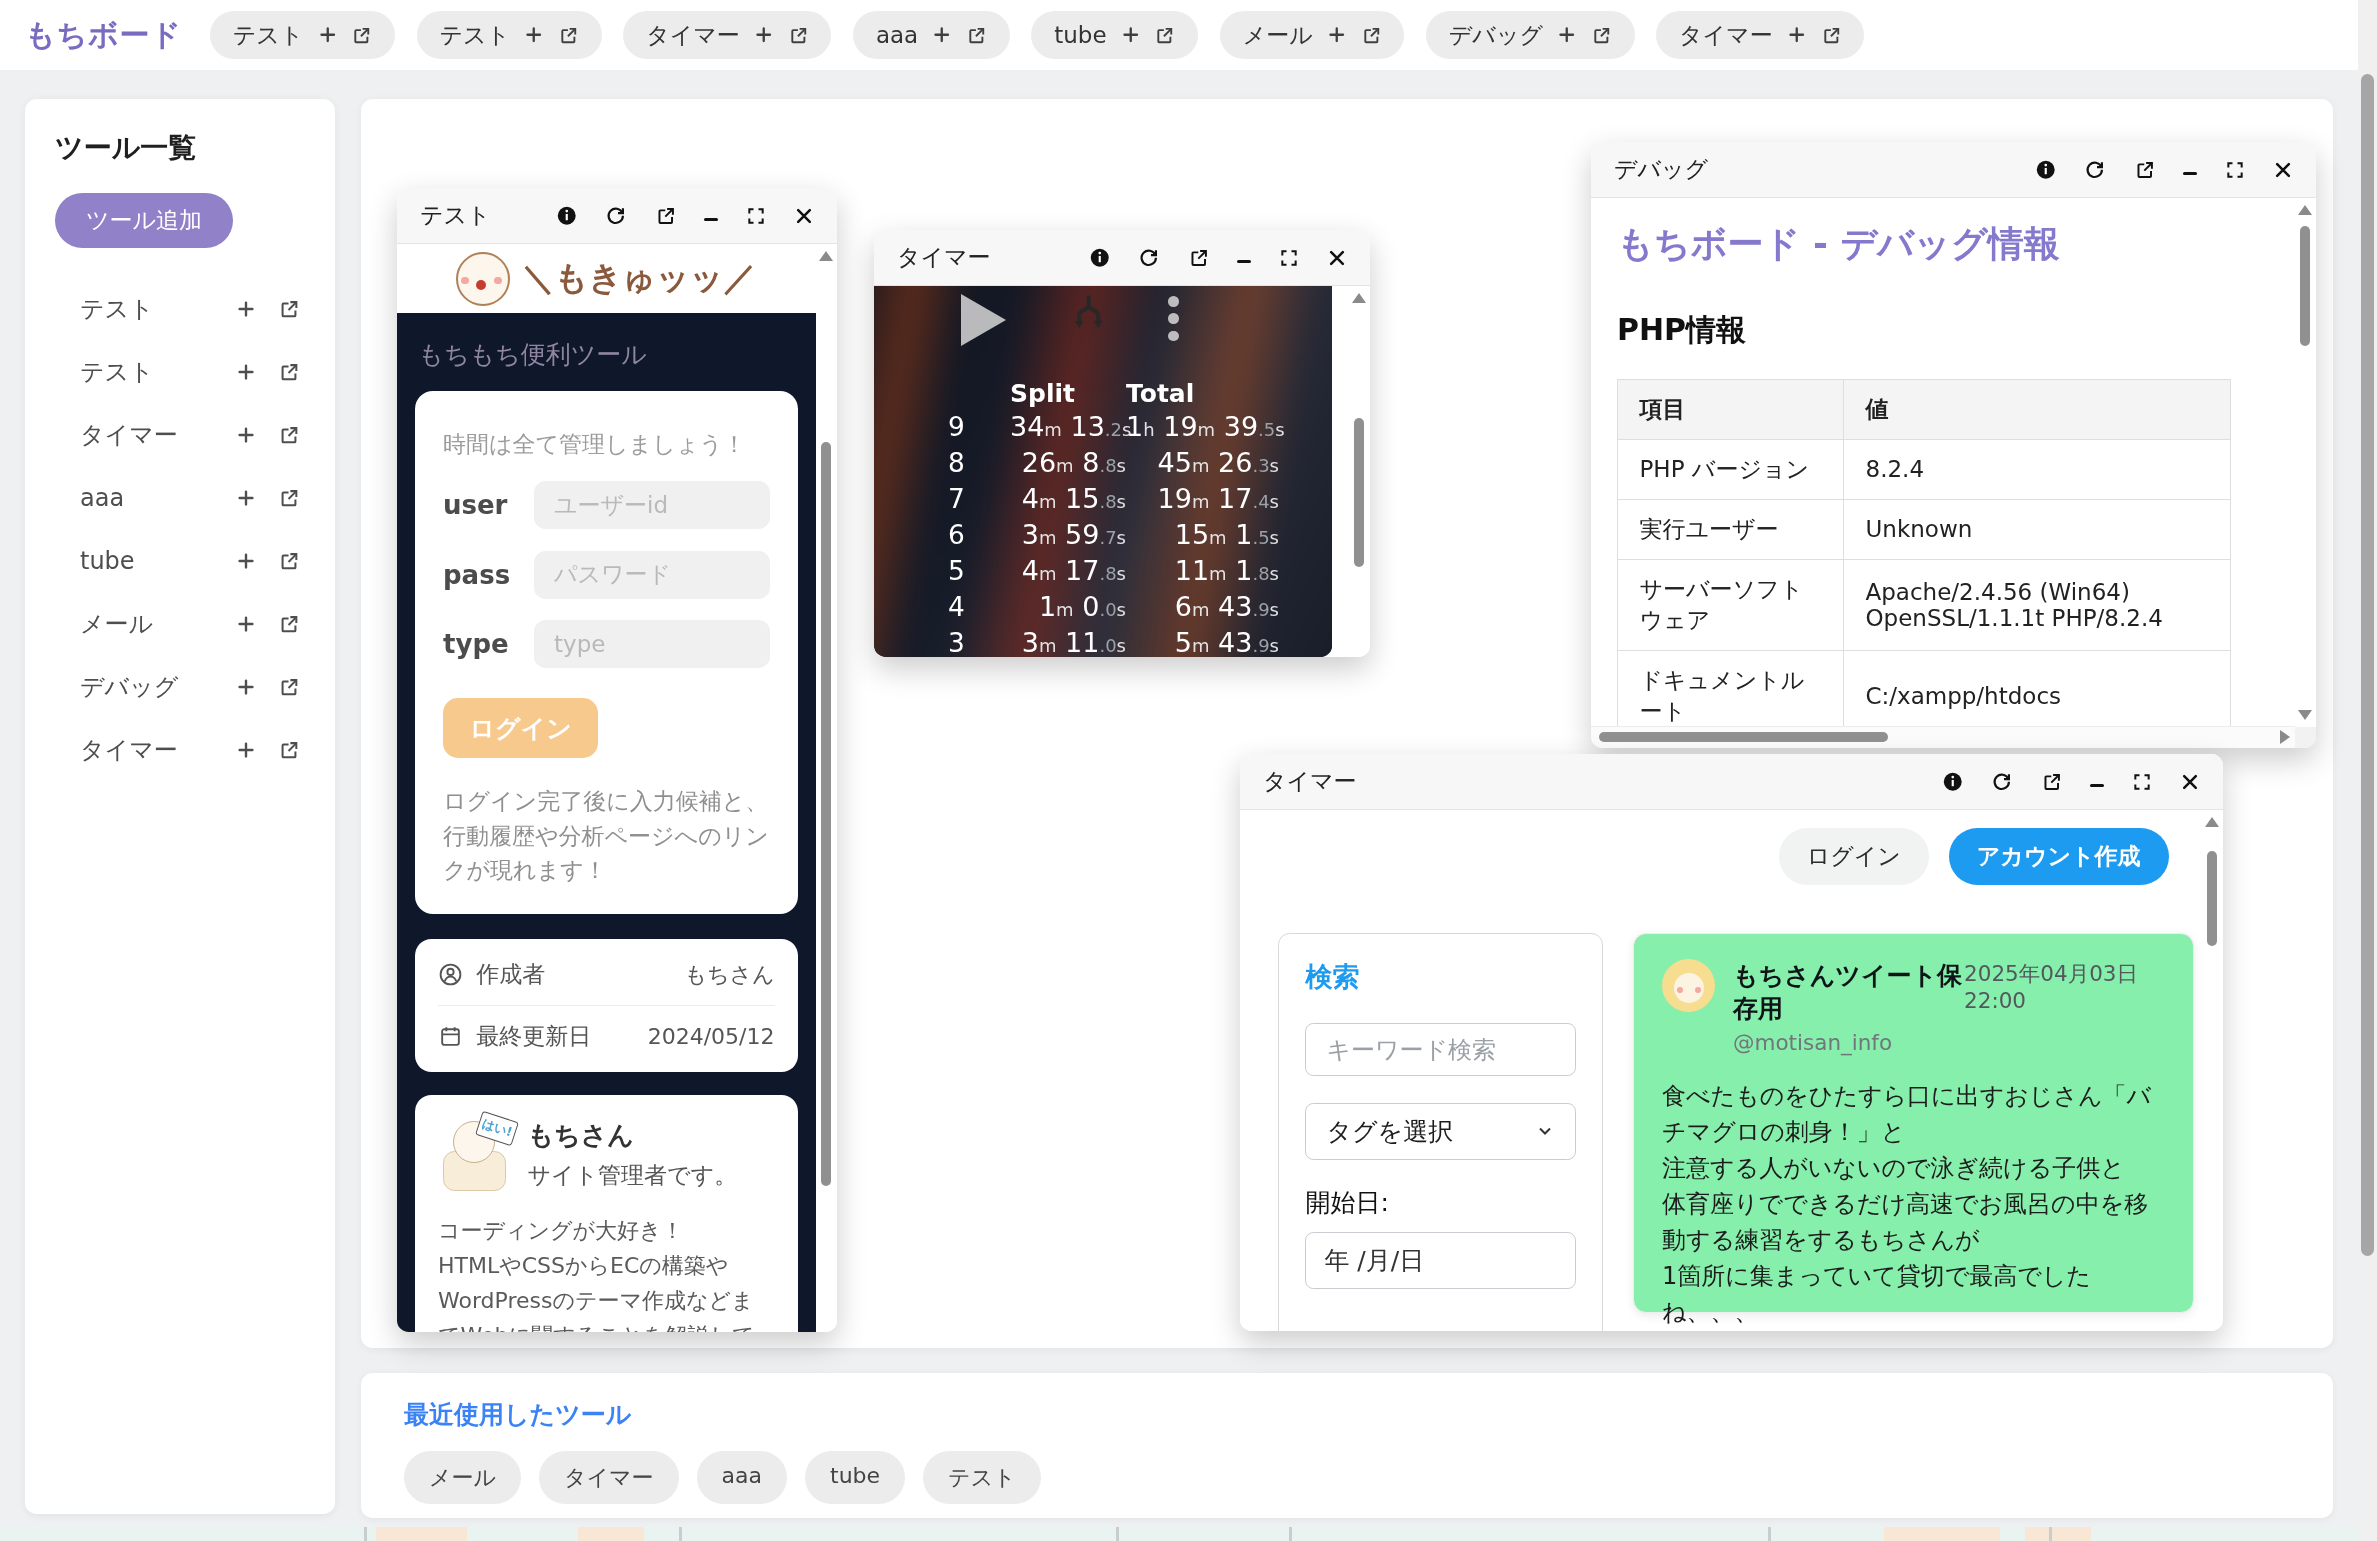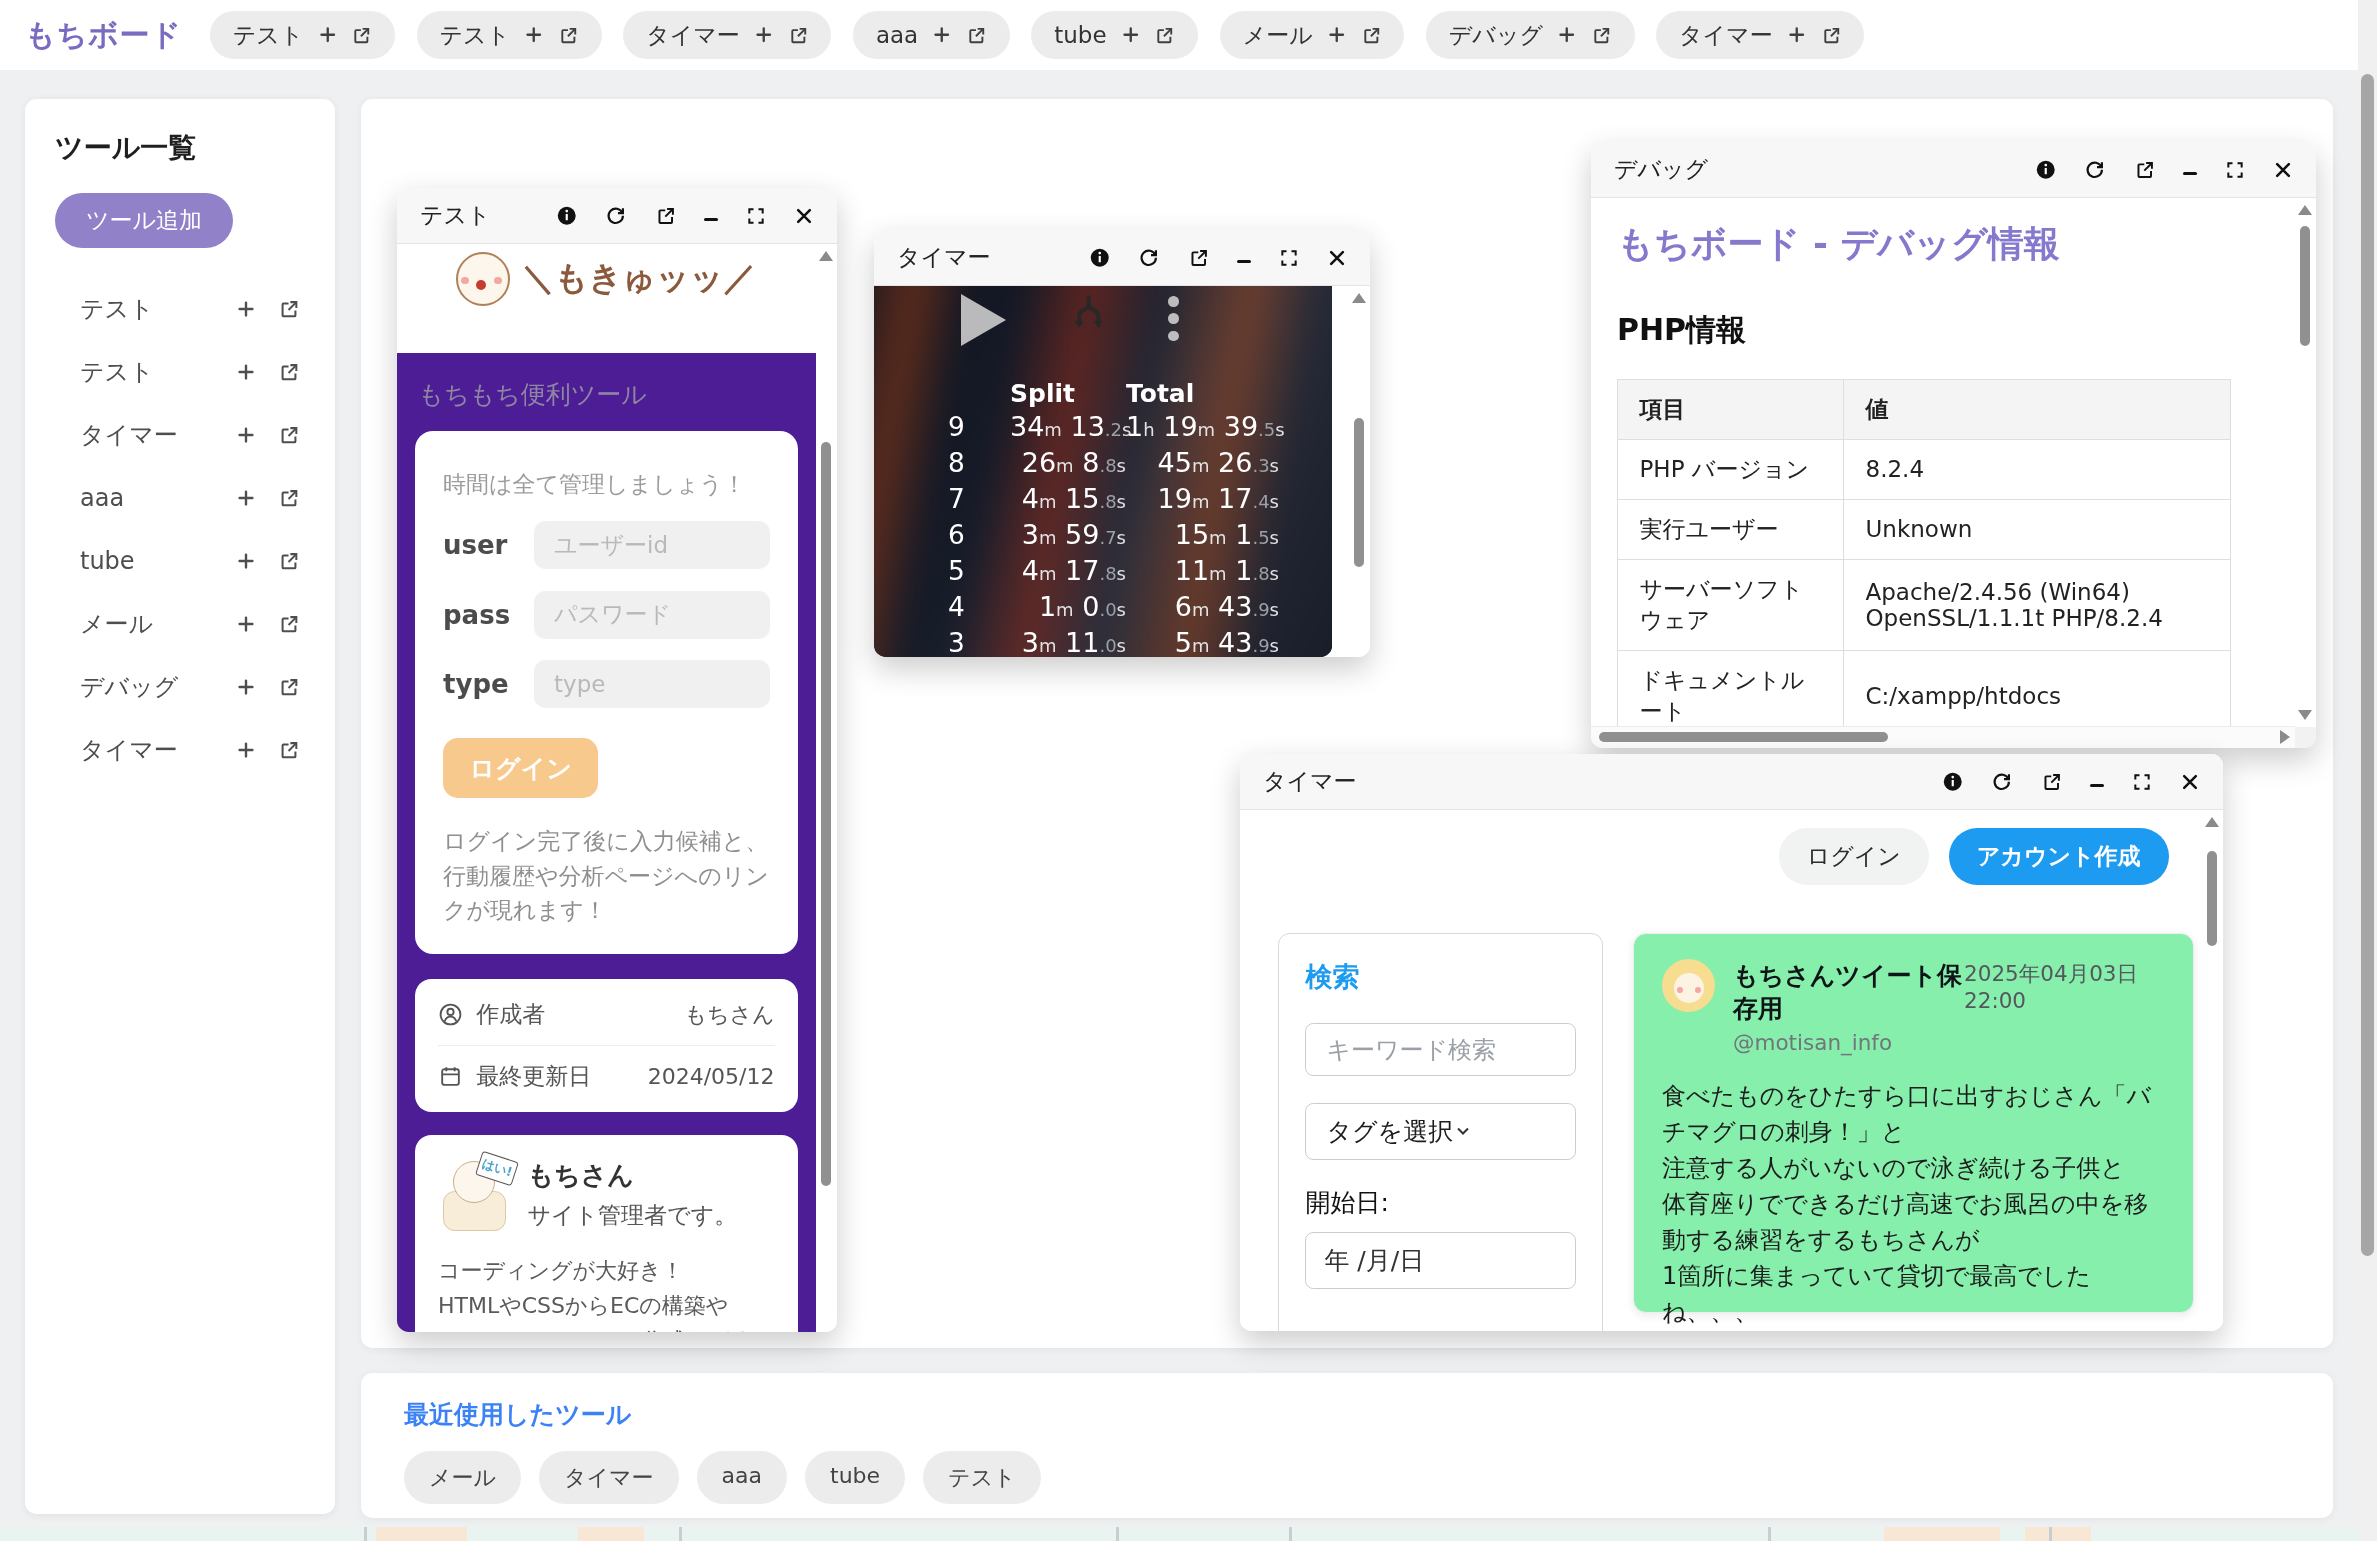--- a/index.html
+++ b/index.html
@@ -53,21 +53,21 @@
   .sb-corner{position:absolute;right:0;bottom:0;width:21.5px;height:21.5px;background:#f2f2f2;}
 
   
   .win-test{left:397px;top:188px;width:440px;height:1144px;}
   .test-scroll{position:absolute;inset:0;padding-right:21.5px;}
   .logo-row{height:69px;display:flex;align-items:center;justify-content:center;gap:11.6px;background:#fff;}
   .face{width:50px;height:50px;border-radius:50%;background:#fdf6ec;border:2.5px solid #b08158;position:relative;}
   .face::before{content:"";position:absolute;left:18px;top:26.4px;width:10px;height:10px;border-radius:50%;background:#c63c2e;}
   .face::after{content:"";position:absolute;left:3.3px;top:23px;width:7.4px;height:7.4px;border-radius:50%;background:#f3a8a0;box-shadow:33px 0 0 #f3a8a0;}
   .moky{font-size:33px;font-weight:bold;color:#8b5a3c;}
-  .peach{background:#4c1d95;padding:20px 18px 33px;min-height:1025px;box-sizing:border-box;margin-top:40px;}
+  .peach{background:#0f172a;padding:20px 18px 33px;min-height:1025px;box-sizing:border-box;}
   .site-label{font-size:25px;color:#8f86a4;margin:5px 3.3px 0;}
   .tool-card{background:#fff;border-radius:18px;margin-top:20px;padding:26.4px 28px;box-sizing:border-box;}
   .tool-card h3{margin:0;font-size:33px;font-weight:bold;color:#9c9c9c;}
   .tool-sub{font-size:23px;color:#9c9c9c;margin-top:11.6px;}
   .frow{display:flex;align-items:center;gap:18px;margin-top:21.5px;}
   .frow .flab{font-size:26px;font-weight:bold;color:#4c4c4c;width:73px;}
   .finput{flex:1;height:48px;background:#f0f0f0;border-radius:11.6px;display:flex;align-items:center;padding:0 20px;font-size:23px;color:#b9b9b9;}
   .login-btn{display:inline-block;margin-top:30px;background:#f8c98d;color:#fff;font-weight:bold;font-size:25px;padding:13.2px 26.4px;border-radius:15px;}
   .login-note{margin-top:26.4px;font-size:23px;color:#8f8f8f;line-height:1.5;}
   .meta-card{background:#fff;border-radius:16.5px;margin-top:25px;padding:20px 23px;}
@@ -122,21 +122,21 @@
   .win-tweets{left:1240px;top:754px;width:983px;height:577px;}
   .tw-body{position:absolute;inset:56px 21.5px 0 0;background:#fff;}
   .tw-top{display:flex;justify-content:flex-end;align-items:center;gap:20px;padding:18px 33px 18px 0;}
   .pill{border-radius:826px;font-size:23px;padding:13.2px 28px;}
   .pill.gray{background:#f1f2f2;color:#2b2b2b;}
   .pill.blue{background:#1d9bf0;color:#fff;font-weight:bold;}
   .tw-cols{display:flex;gap:30px;padding:30px 0 0 38px;}
   .search-card{width:325px;flex:0 0 325px;border:0.8px solid #d5d9dc;border-radius:11.6px;padding:25px 26.4px;box-sizing:border-box;height:463px;background:#fff;}
   .search-card h3{margin:0;font-size:27px;font-weight:bold;color:#1d9bf0;}
   .s-input{margin-top:28px;height:51px;border:0.8px solid #c9ccd0;border-radius:8.3px;display:flex;align-items:center;padding:0 20px;font-size:24px;color:#9aa0a6;}
-  .s-select{margin-top:26.4px;height:55px;border:0.8px solid #c9ccd0;border-radius:8.3px;display:flex;align-items:center;padding:0 20px;font-size:25px;color:#1c1c1c;}
+  .s-select{margin-top:26.4px;height:55px;border:0.8px solid #c9ccd0;border-radius:8.3px;display:flex;align-items:center;justify-content:space-between;padding:0 20px;font-size:25px;color:#1c1c1c;}
   .s-label{margin-top:26.4px;font-size:25px;color:#111;}
   .s-date{margin-top:13.2px;height:55px;border:0.8px solid #c9ccd0;border-radius:8.3px;display:flex;align-items:center;justify-content:space-between;padding:0 18px;font-size:25px;color:#333;}
   .tweet-card{width:561px;flex:0 0 561px;background:#86efac;border:0.8px solid #eceeef;border-radius:13.2px;box-shadow:0 2.5px 10px rgba(0,0,0,.08);padding:25px 28px;box-sizing:border-box;height:380px;}
   .t-head{display:flex;align-items:flex-start;}
   .t-avatar{width:53px;height:53px;border-radius:50%;background:#f6dd8f;position:relative;flex:0 0 53px;overflow:hidden;}
   .t-avatar::before{content:"";position:absolute;left:11.6px;top:13.2px;width:30px;height:30px;border-radius:50%;background:#fdf3e3;}
   .t-avatar::after{content:"";position:absolute;left:15px;top:28px;width:5.8px;height:5.8px;border-radius:50%;background:#f3a8a0;box-shadow:18px 0 0 #f3a8a0;}
   .t-id{margin-left:18px;}
   .t-name{font-size:25px;font-weight:bold;color:#0f1419;}
   .t-handle{font-size:21.5px;color:#71767b;margin-top:5px;}

